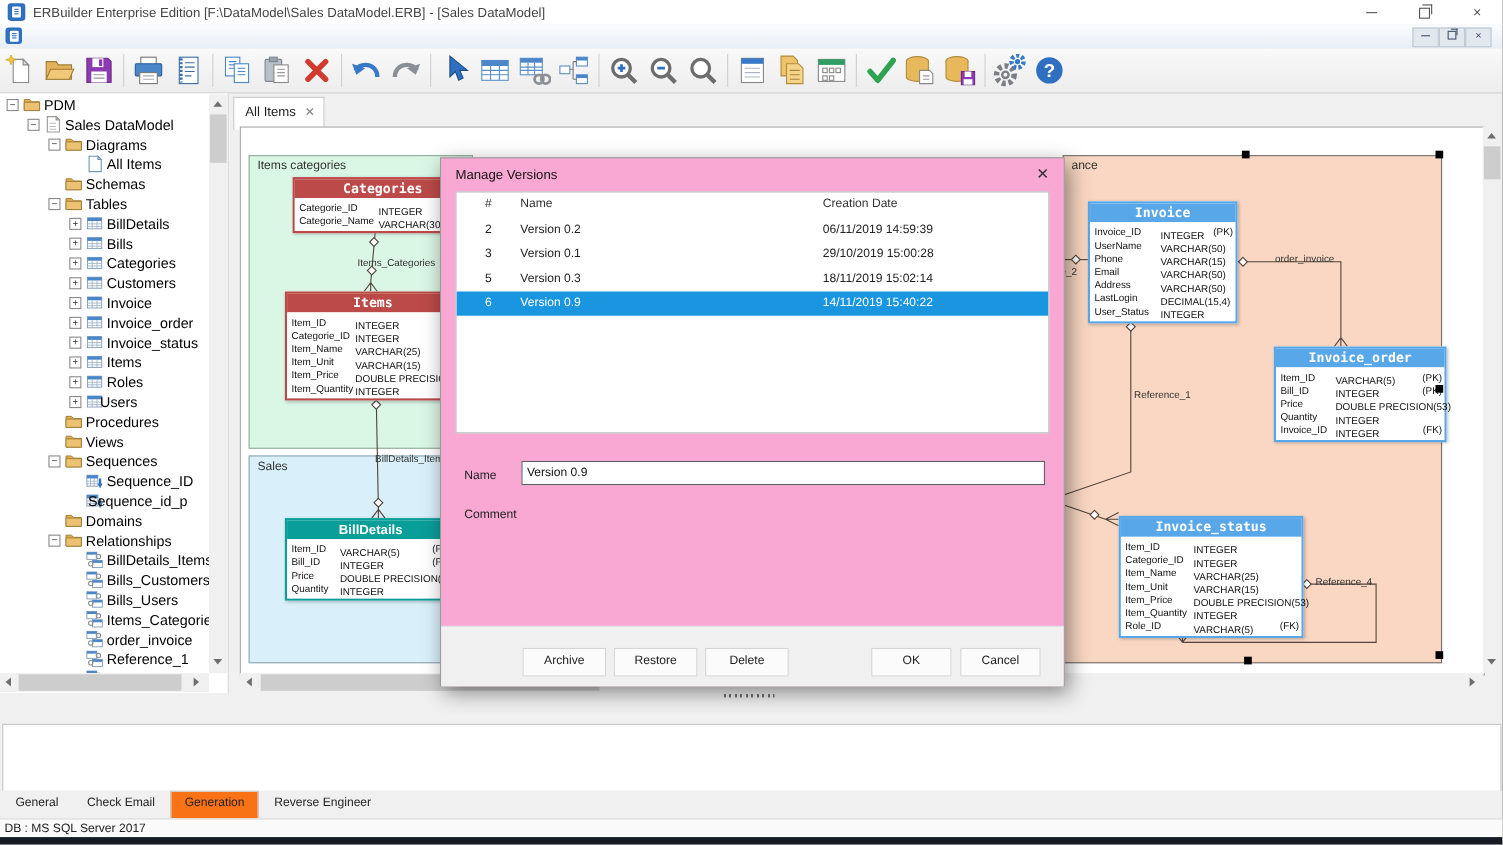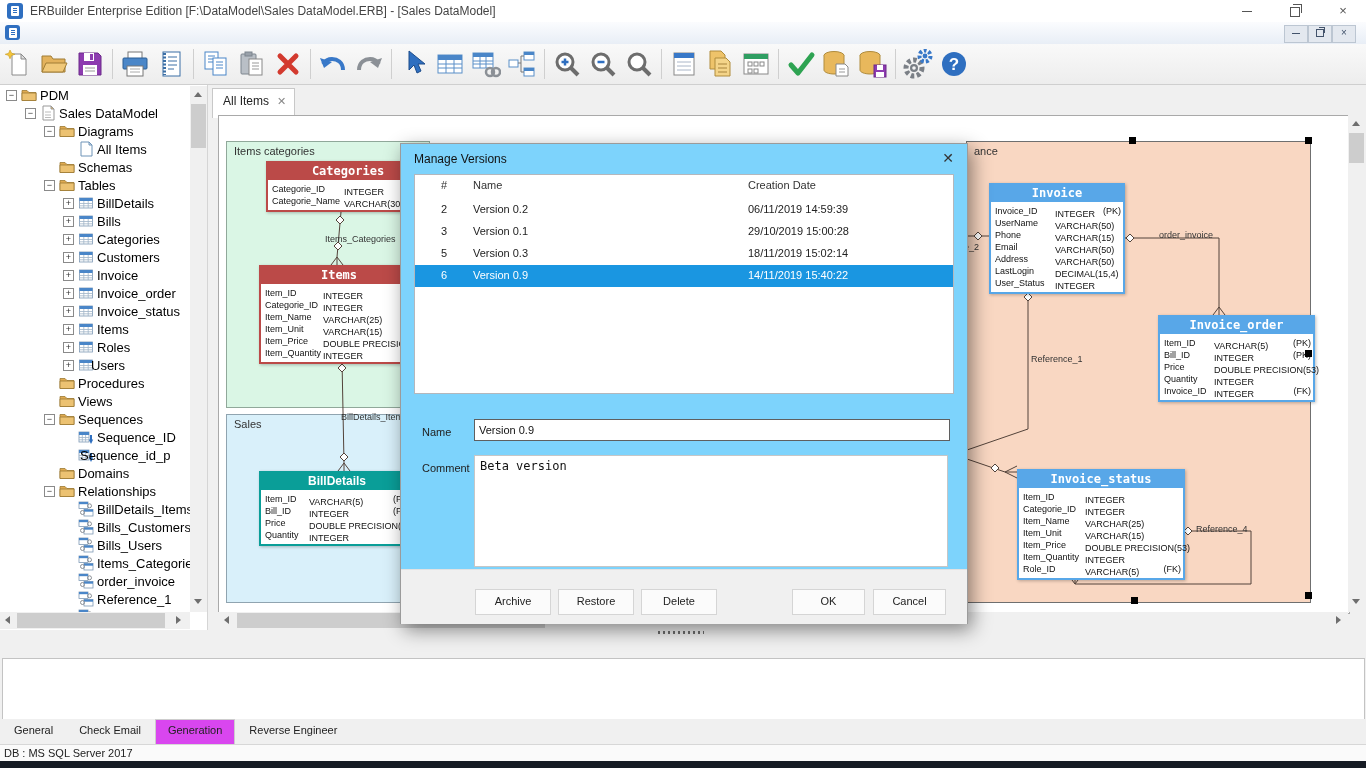--- a/index.html
+++ b/index.html
@@ -66,21 +66,21 @@
   .entity-header{height:17px;line-height:17px;text-align:center;color:#fff;font-weight:bold;font-size:12px;}
   .entity-header.mono{font-family:"DejaVu Sans Mono",monospace;letter-spacing:0px;}
   .entity-body{background:#fff;padding:3px 0 3px 0;}
   .field-row{position:relative;height:12px;line-height:12px;font-size:9px;color:#111;padding-left:4px;white-space:nowrap;}
   .f-name{display:inline-block;overflow:hidden;}
   .f-key{position:absolute;right:2px;top:0;}
   .rel-label{position:absolute;font-size:9px;color:#333;white-space:nowrap;}
   .handle{position:absolute;width:7px;height:7px;background:#000;}
 
   
-  .dialog{left:400px;top:143px;width:566px;height:479px;background:#7dd3fc;border:1px solid #9b9b9b;
+  .dialog{left:400px;top:143px;width:566px;height:479px;background:#f9a8d4;border:1px solid #9b9b9b;
           box-shadow:4px 6px 18px rgba(0,0,0,.45);z-index:100;}
   .dlg-title{left:13px;top:8px;font-size:12px;color:#111;}
   .dlg-close{right:10px;top:6px;position:absolute;font-size:14px;color:#333;width:18px;text-align:center;}
   .dlg-list{left:13px;top:30px;width:538px;height:218px;border:1px solid #b4b7bc;background:#fff;overflow:hidden;}
   .dlg-list-header{position:absolute;left:0;top:0;width:100%;height:24px;font-size:11px;color:#333;}
   .dlg-row{position:absolute;left:0;width:100%;height:22px;font-size:11px;color:#222;}
   .dlg-row.selected{background:#1a96e1;color:#fff;}
   .col-num{position:absolute;left:26px;top:4px;}
   .col-name{position:absolute;left:58px;top:4px;}
   .col-date{position:absolute;left:333px;top:4px;}
@@ -92,21 +92,21 @@
   .dlg-footer{position:absolute;left:0;top:425px;width:100%;height:54px;background:#f0f0f0;border-top:1px solid #e2e2e2;}
   .dlg-btn{position:absolute;top:19px;height:24px;background:#fbfbfb;border:1px solid #d5d5d5;font-size:11px;color:#222;
            text-align:center;line-height:22px;}
 
   
   .splitter-dots{left:658px;top:631px;width:46px;height:3px;
       background:repeating-linear-gradient(90deg,#6d6d6d 0 2px,transparent 2px 5px);}
   .output-panel{left:2px;top:658px;width:1361px;height:60px;background:#fff;border:1px solid #c3c3c3;}
   .bottom-tabs{left:0;top:719px;width:1366px;height:25px;background:#f0f0f0;}
   .b-tab{display:inline-block;margin-left:2px;padding:5px 12px 0 12px;height:20px;font-size:11px;color:#222;}
-  .b-tab.active{background:#d946ef;border:1px solid #cdcdcd;border-bottom:none;padding-top:4px;}
+  .b-tab.active{background:#f97316;border:1px solid #cdcdcd;border-bottom:none;padding-top:4px;}
   .statusbar{left:0;top:744px;width:1366px;height:17px;background:#fafafa;border-top:1px solid #d7d7d7;
              font-size:11px;color:#222;padding:2px 0 0 4px;}
   .bottom-strip{left:0;top:761px;width:1366px;height:7px;background:#161b24;}
 </style>
 </head>
 <body>
 
 <div id="app">
 
   <div class="abs titlebar">
@@ -679,21 +679,20 @@
         </div>
         <div class="dlg-row selected" style="top: 90px;">
           <span class="col-num">6</span>
           <span class="col-name">Version 0.9</span>
           <span class="col-date">14/11/2019 15:40:22</span>
         </div>
       </div>
     <div class="dlg-label" style="left:21px;top:282px">Name</div>
     <input class="dlg-input" style="top: 275px;" value="Version 0.9">
     <div class="dlg-label" style="left:21px;top:318px">Comment</div>
-    <textarea class="dlg-comment" style="">Beta version</textarea>
     <div class="dlg-footer">
       <div class="dlg-btn" style="left:74px;width:74px">Archive</div>
       <div class="dlg-btn" style="left:157px;width:74px">Restore</div>
       <div class="dlg-btn" style="left:240px;width:74px">Delete</div>
       <div class="dlg-btn" style="left:391px;width:71px">OK</div>
       <div class="dlg-btn" style="left:472px;width:71px">Cancel</div>
     </div>
   </div>
 
 </div>

